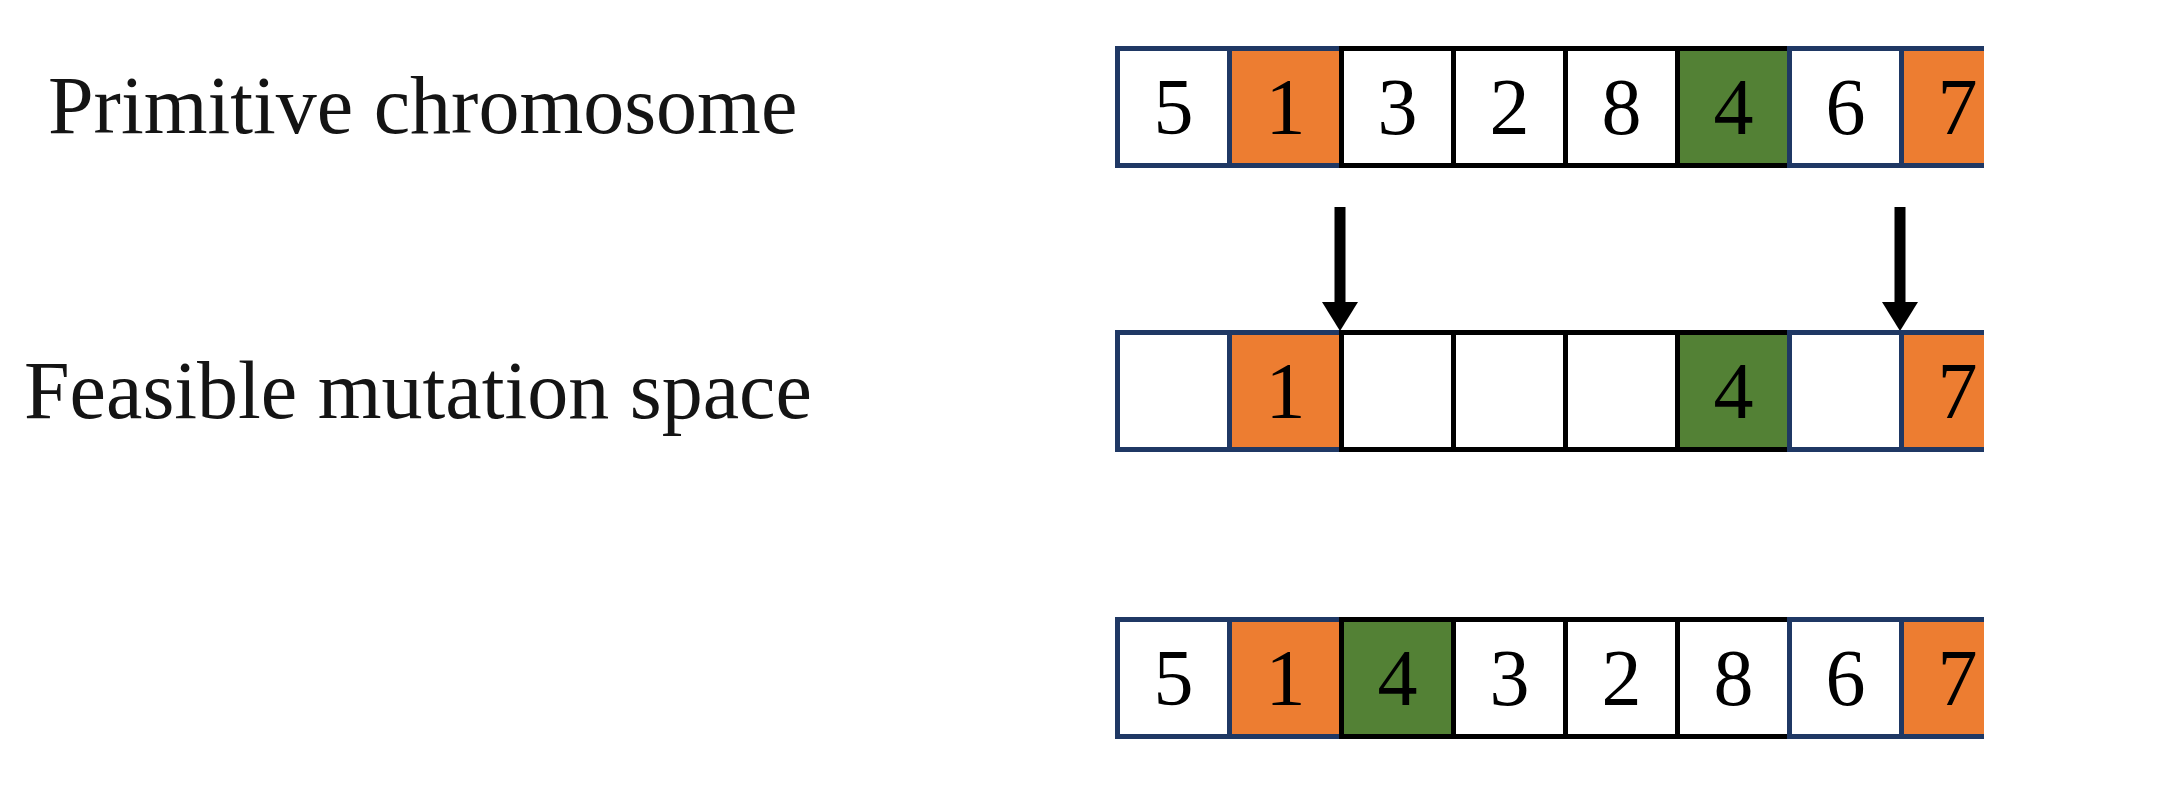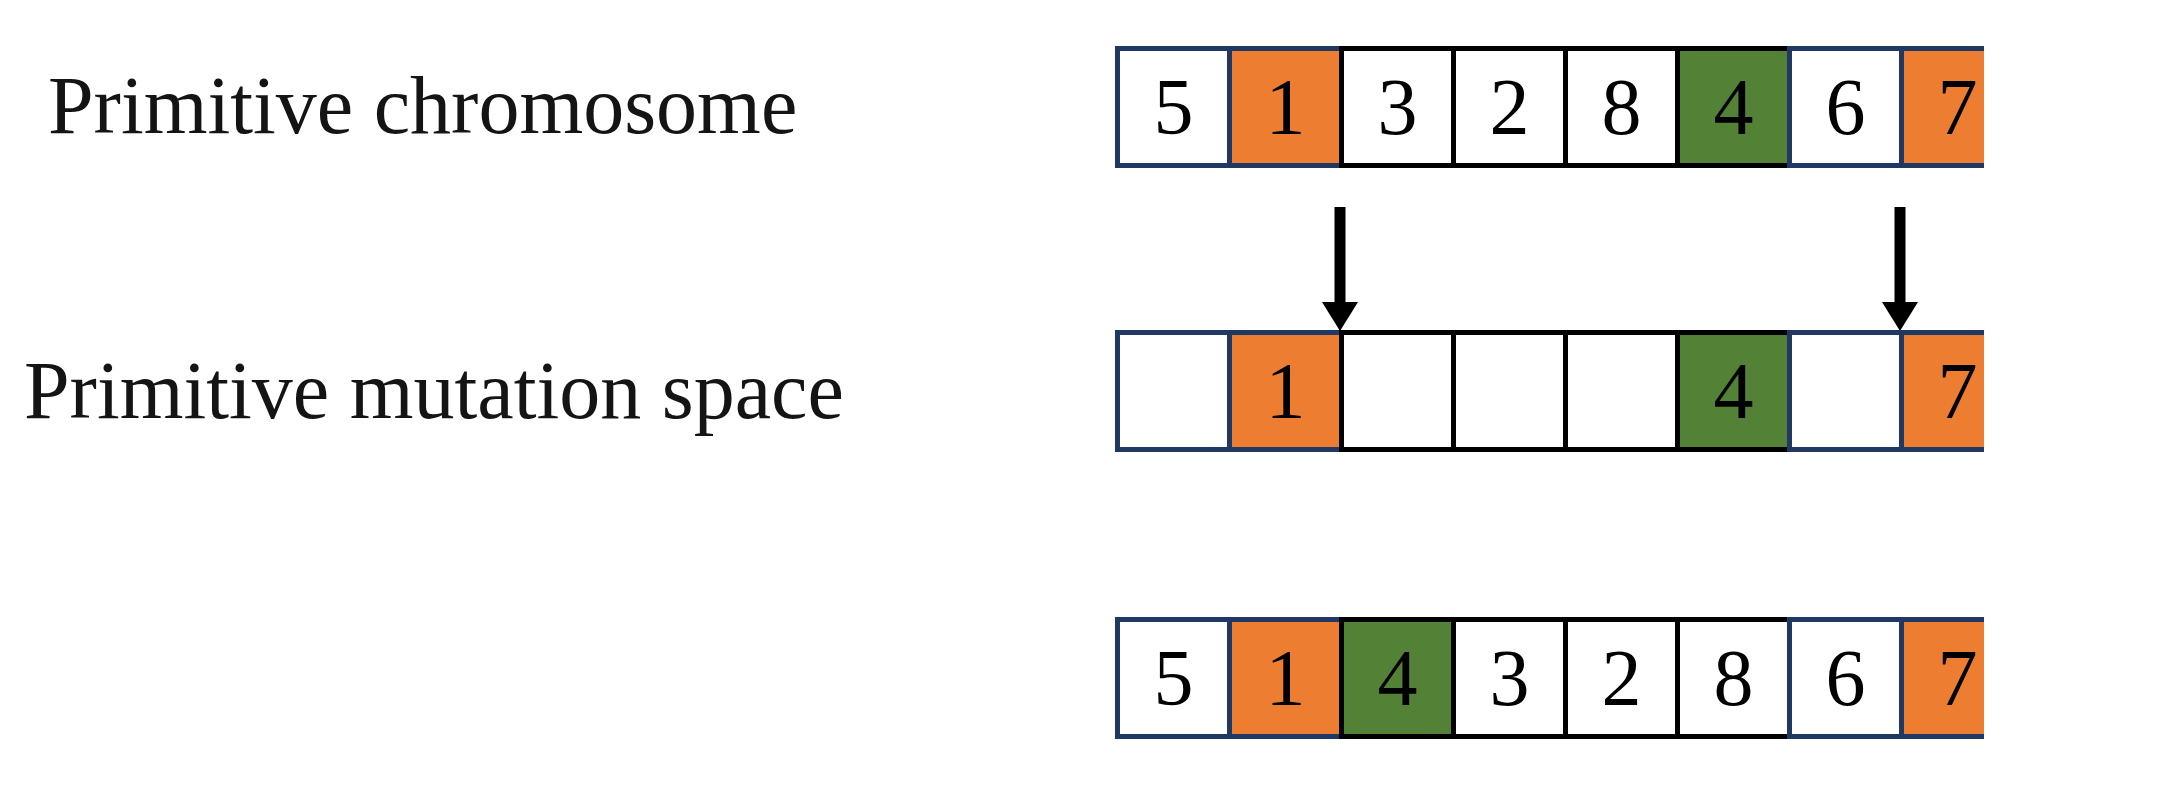--- a/index.html
+++ b/index.html
@@ -59,21 +59,21 @@
   #row3 { top: 617px; }
   #arrow-left  { left: 1322px; top: 207px; }
   #arrow-right { left: 1882px; top: 207px; }
 </style>
 </head>
 <body>
 
 <div class="canvas">
 
   <div class="row-label" id="label-row1">Primitive chromosome</div>
-  <div class="row-label" id="label-row2">Primitive mutation space</div>
+  <div class="row-label" id="label-row2">Feasible mutation space</div>
 
   <div class="gene-row" id="row1">
     <div class="cell" style="background: rgb(255, 255, 255); border-color: rgb(31, 56, 100);">5</div>
     <div class="cell" style="background: rgb(237, 125, 49); border-color: rgb(31, 56, 100);">1</div>
     <div class="cell" style="background: rgb(255, 255, 255); border-color: rgb(0, 0, 0);">3</div>
     <div class="cell" style="background: rgb(255, 255, 255); border-color: rgb(0, 0, 0);">2</div>
     <div class="cell" style="background: rgb(255, 255, 255); border-color: rgb(0, 0, 0);">8</div>
     <div class="cell" style="background: rgb(83, 129, 53); border-color: rgb(0, 0, 0);">4</div>
     <div class="cell" style="background: rgb(255, 255, 255); border-color: rgb(31, 56, 100);">6</div>
     <div class="cell" style="background: rgb(237, 125, 49); border-color: rgb(31, 56, 100);">7</div>

